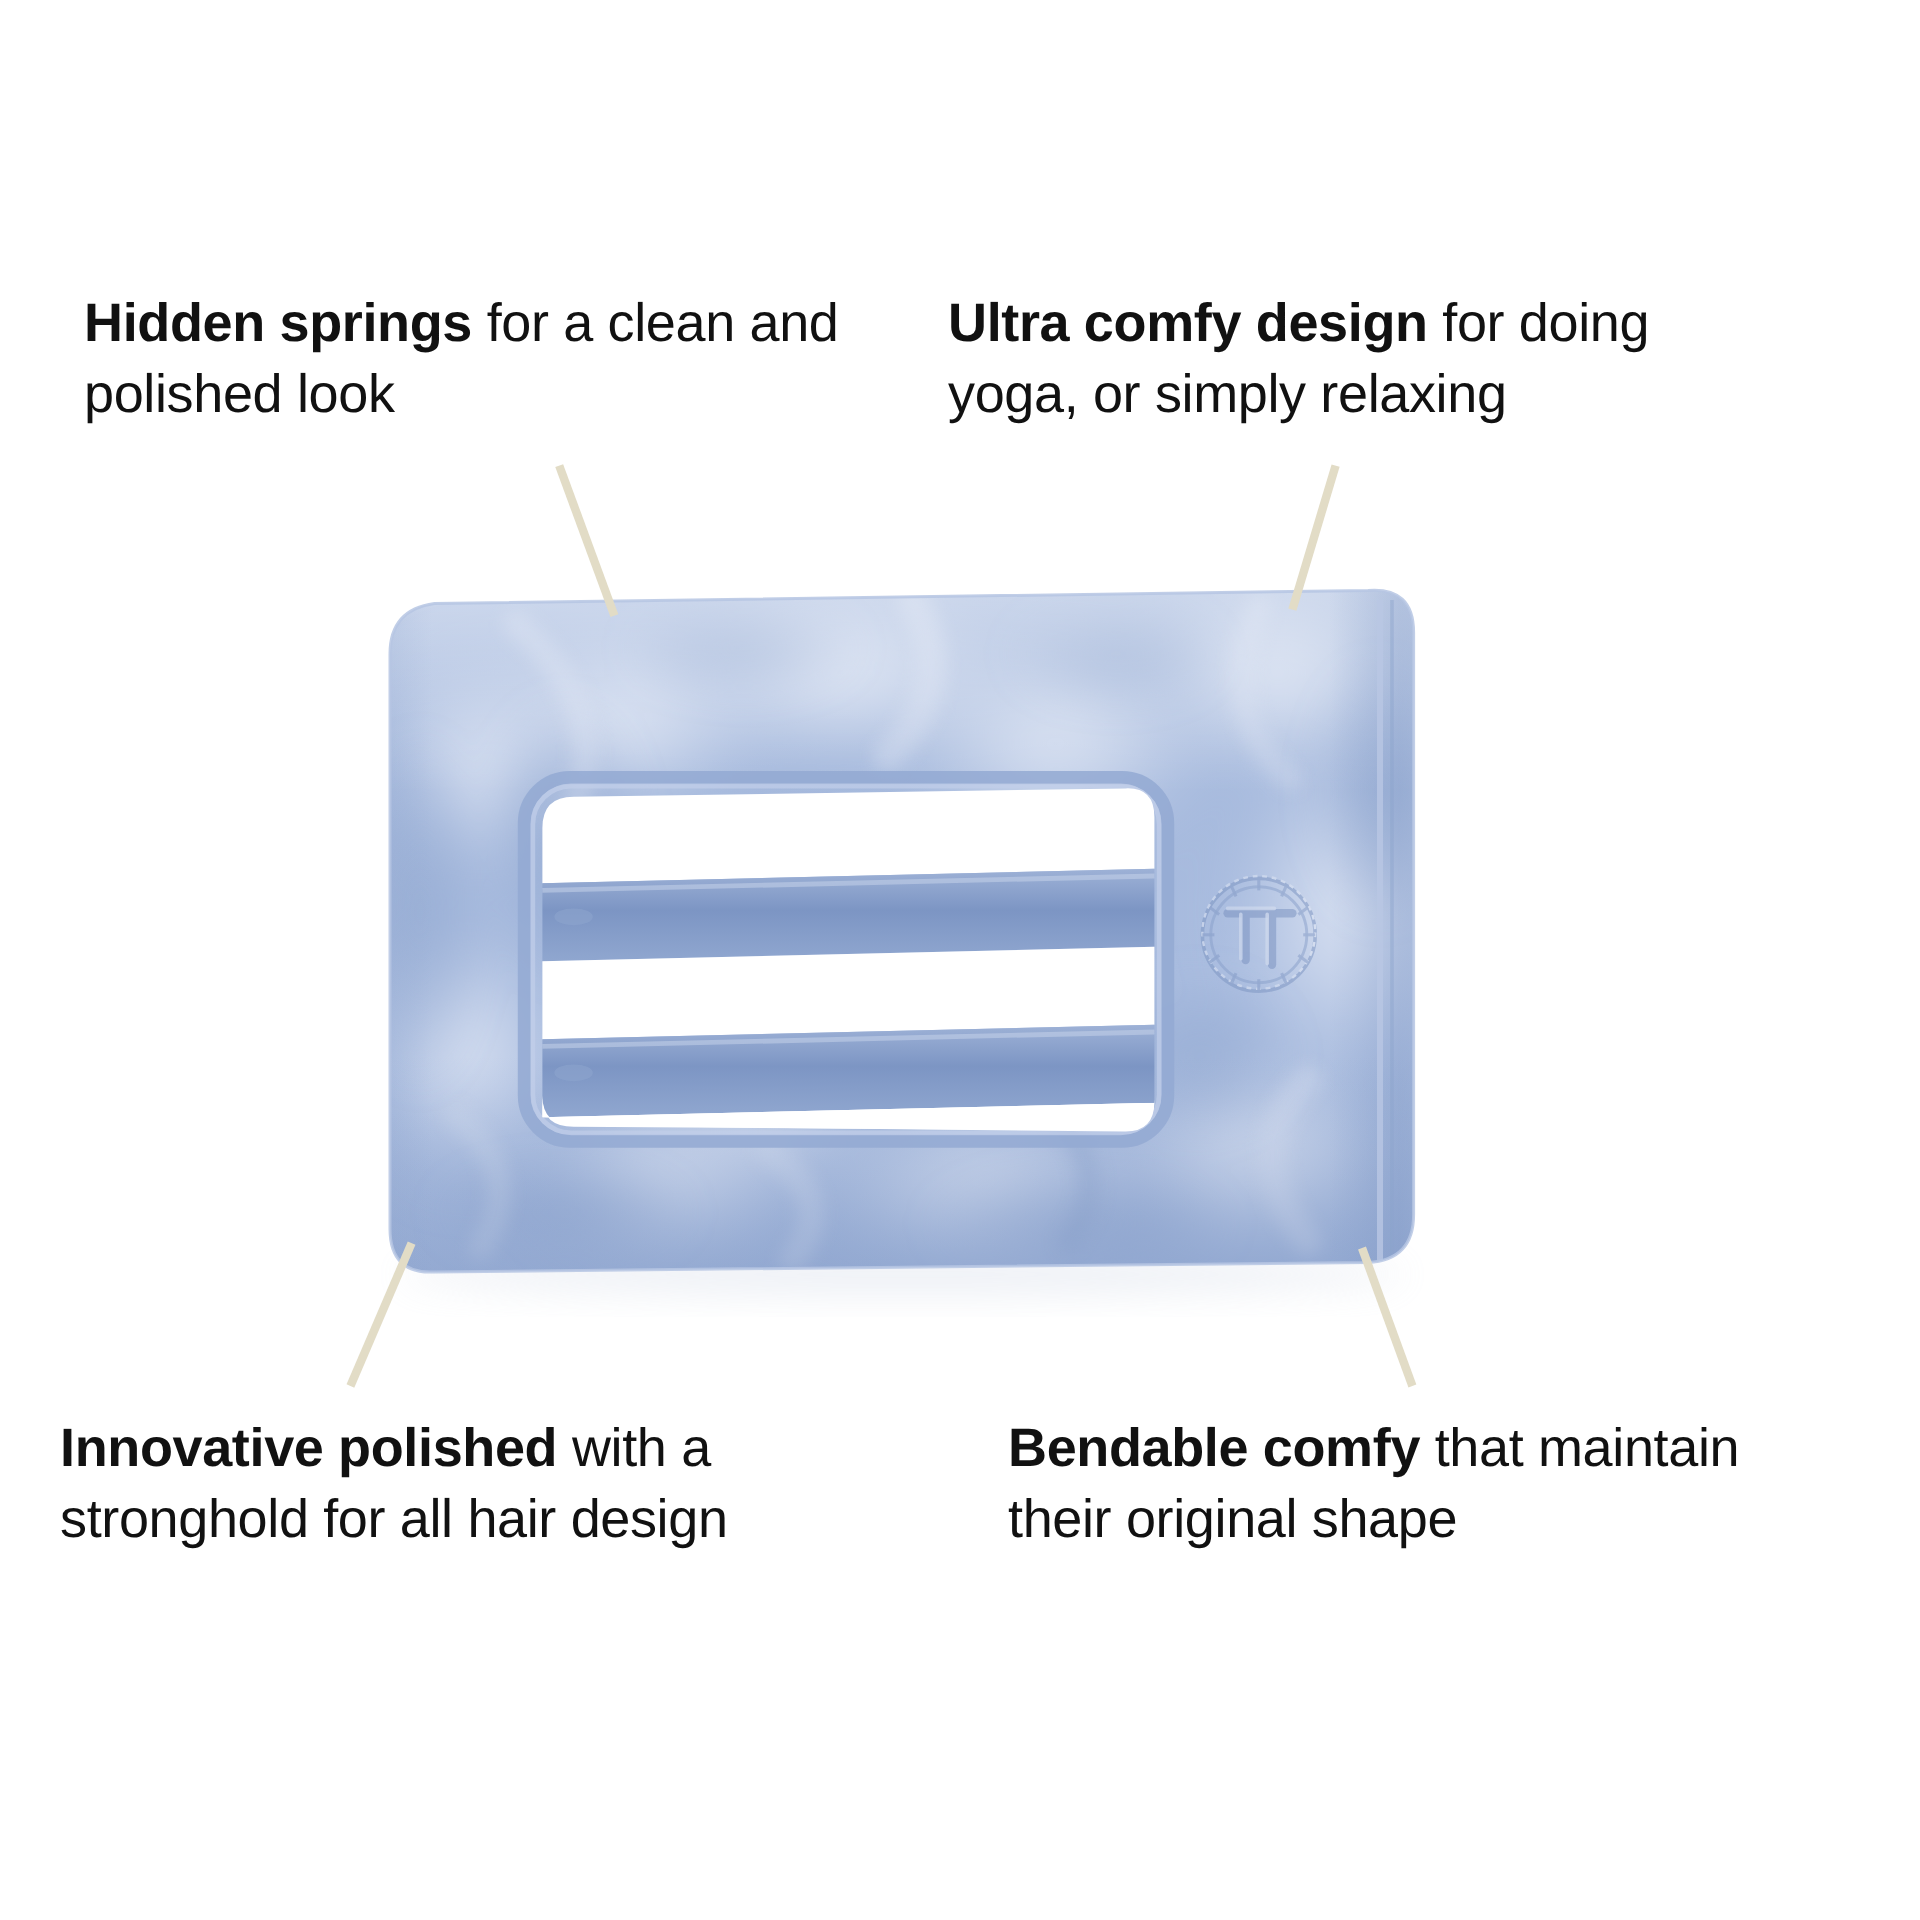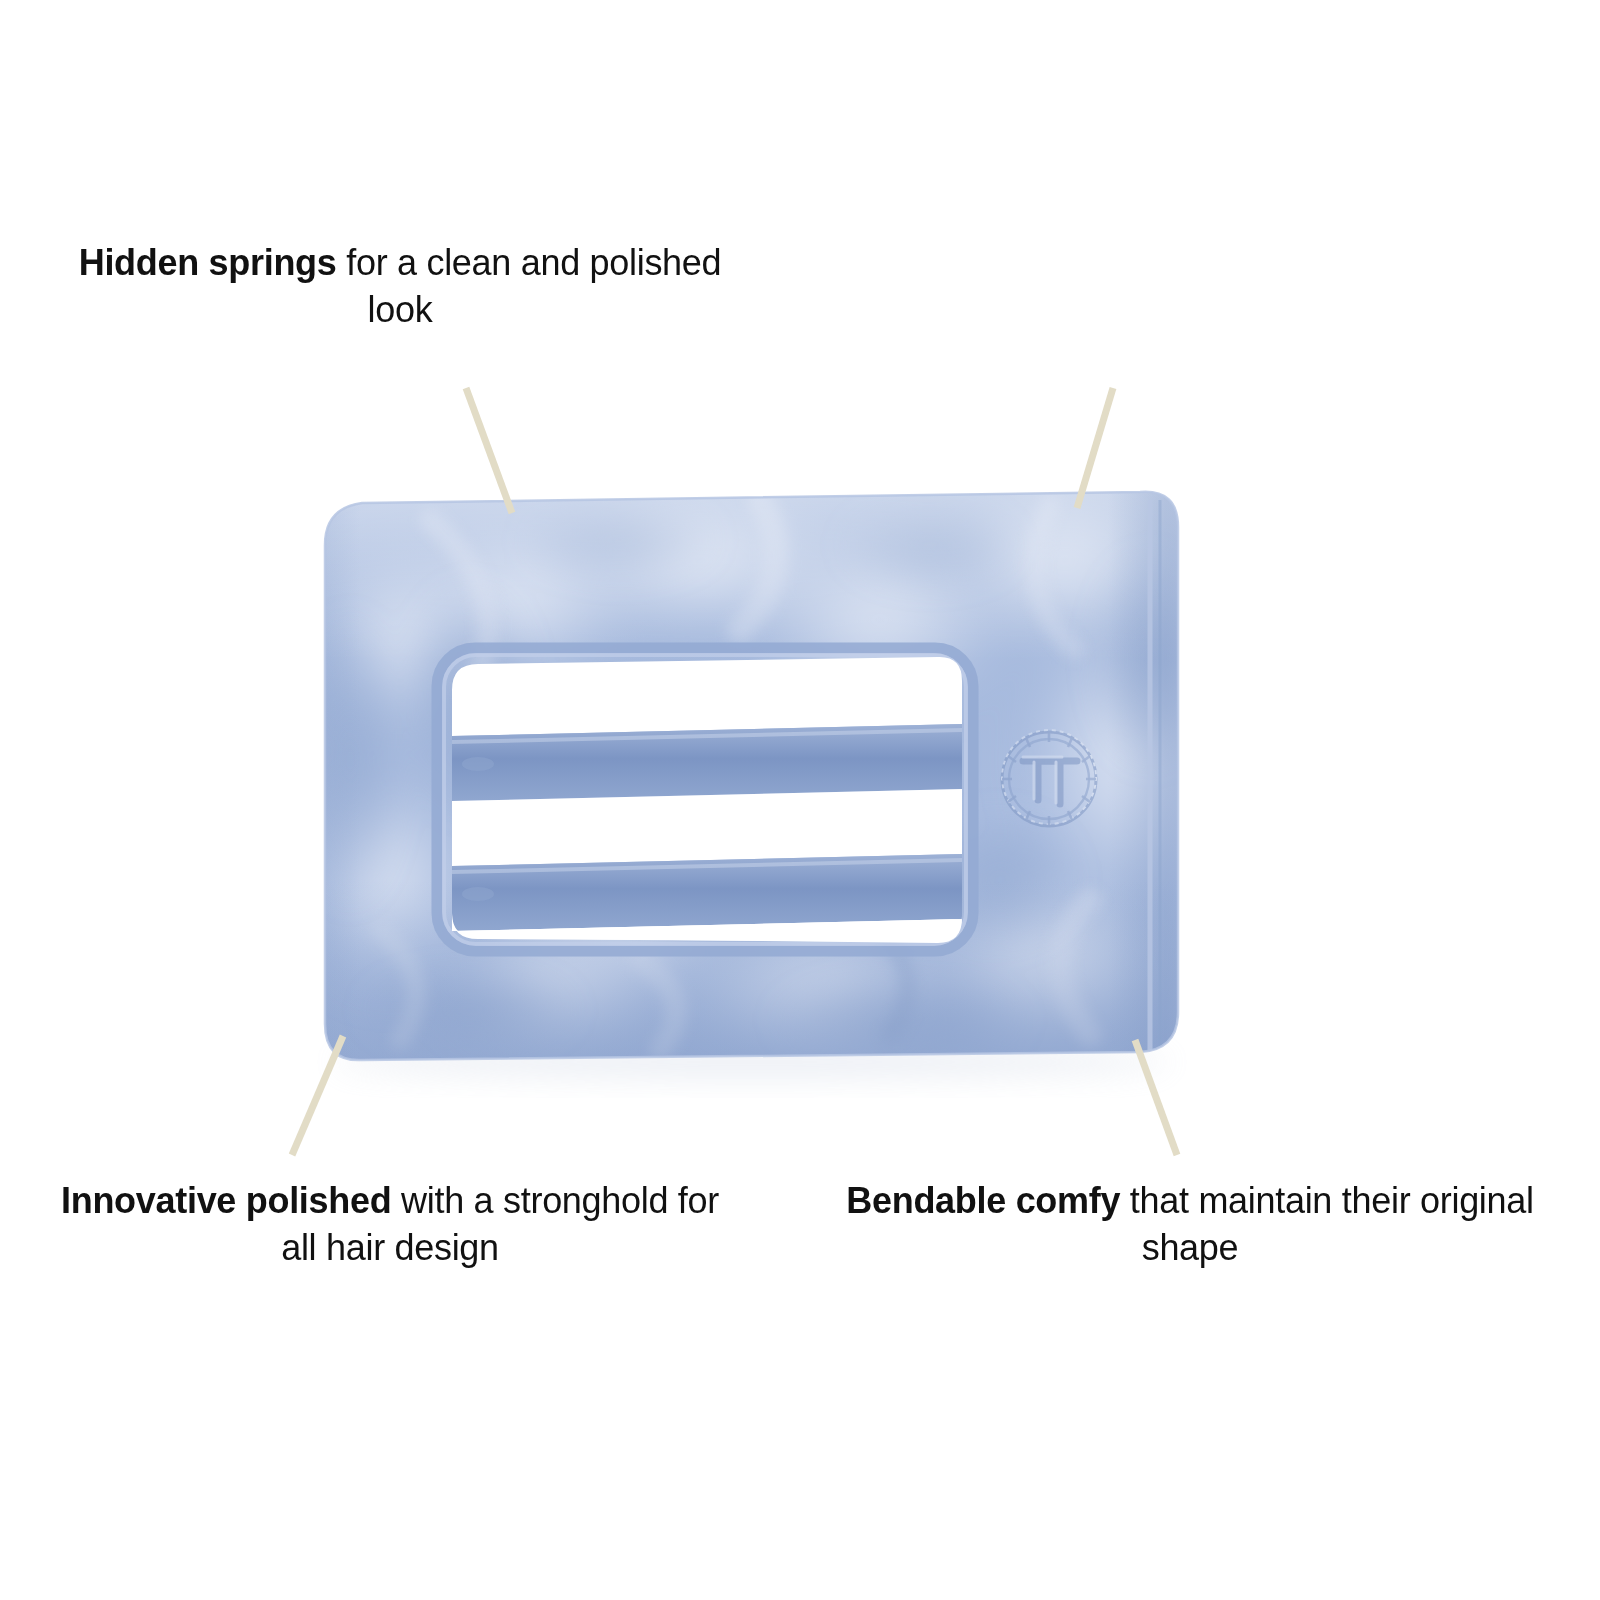--- a/index.html
+++ b/index.html
@@ -19,22 +19,22 @@
   #stage {
     position: relative;
     width: 1600px;
     height: 1600px;
     background: #ffffff;
   }
 
   
   .callout {
     position: absolute;
-    text-align: center;
-    font-size: 36px;
+    text-align: left;
+    font-size: 45px;
     line-height: 1.30;
     letter-spacing: -0.3px;
     color: #111111;
     font-weight: 400;
   }
   .callout .lead {
     font-weight: 700;
   }
 
   #callout-tl { left: 70px;  top: 240px;  width: 660px; }
@@ -264,20 +264,23 @@
       <line x1="1113" y1="388" x2="1077" y2="508"></line>
       <line x1="343" y1="1036" x2="292" y2="1155"></line>
       <line x1="1135" y1="1040" x2="1177" y2="1155"></line>
     </g>
   </svg>
 
   <div class="callout" id="callout-tl">
     <span class="lead">Hidden springs</span><span> for a clean and polished look</span>
   </div>
 
+  <div class="callout" id="callout-tr">
+    <span class="lead">Ultra comfy design</span><span> for doing yoga, or simply relaxing</span>
+  </div>
 
   <div class="callout" id="callout-bl">
     <span class="lead">Innovative polished</span><span> with a stronghold for all hair design</span>
   </div>
 
   <div class="callout" id="callout-br">
     <span class="lead">Bendable comfy</span><span> that maintain their original shape</span>
   </div>
 
 </div>

